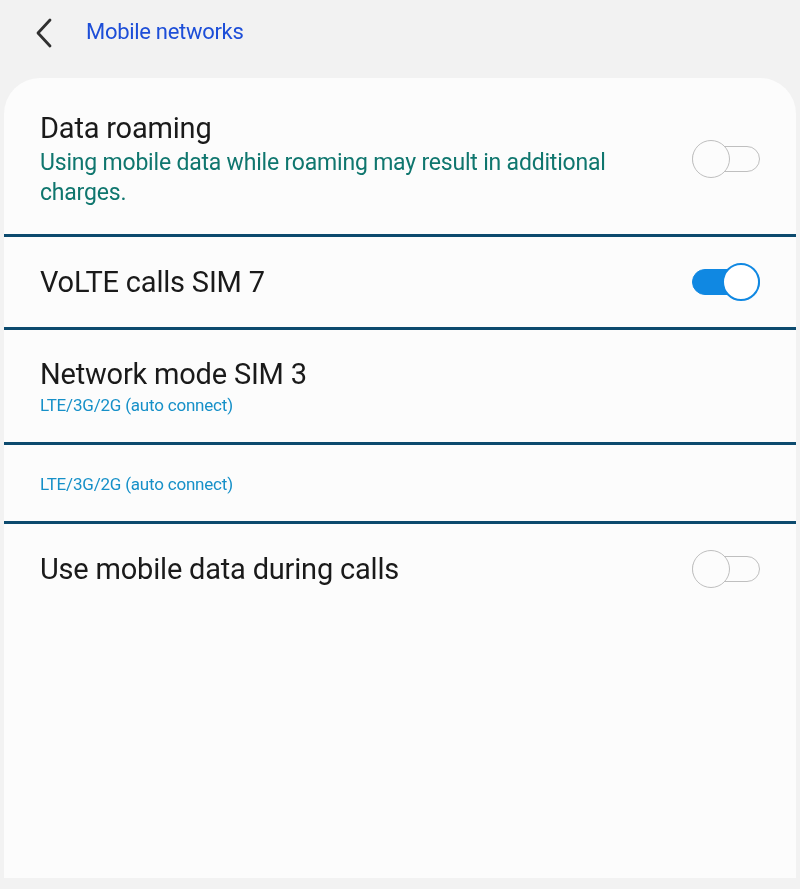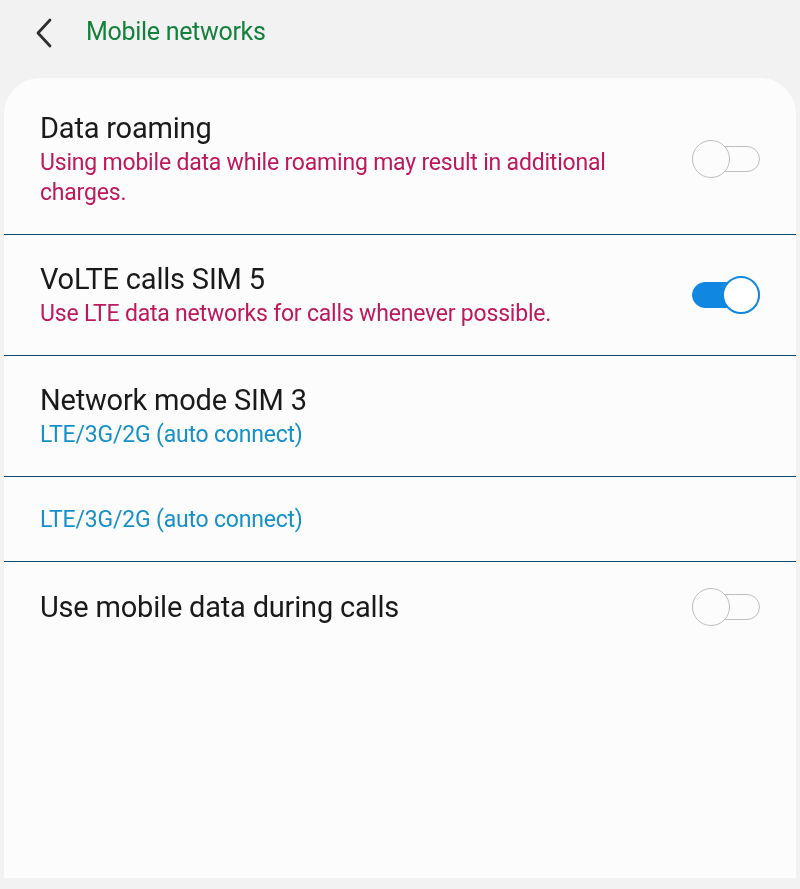--- a/index.html
+++ b/index.html
@@ -17,57 +17,57 @@
     gap: 26px;
   }
   .back-icon {
     width: 30px; height: 30px;
     display: flex; align-items: center; justify-content: center;
     cursor: pointer;
     margin-top: 4px;
   }
   .back-icon svg { width: 24px; height: 30px; }
   .title {
-    font-size: 25px;
+    font-size: 22px;
     font-weight: 400;
-    color: #15803d;
+    color: #1d4ed8;
     letter-spacing: -0.3px;
   }
   .card {
     background: #fcfcfc;
     border-radius: 36px 36px 0 0;
     margin: 0 4px 0 4px;
     padding-top: 6px;
     min-height: 800px;
   }
   .row {
     display: flex;
     align-items: center;
     padding: 26px 36px 26px 36px;
-    border-bottom: 1px solid #0c4a6e;
+    border-bottom: 3px solid #0c4a6e;
     gap: 20px;
   }
   .row:last-child { border-bottom: none; justify-content: center; }
   .row-text { flex: 1; min-width: 0; }
   .row-title {
     font-size: 29px;
     font-weight: 400;
     color: #1a1a1a;
     line-height: 1.25;
     letter-spacing: -0.2px;
   }
   .row-desc {
     font-size: 23px;
-    color: #be185d;
+    color: #0f766e;
     line-height: 1.3;
     margin-top: 2px;
     letter-spacing: -0.2px;
   }
   .row-value {
-    font-size: 23px;
+    font-size: 17px;
     color: #1690c8;
     line-height: 1.3;
     margin-top: 2px;
     letter-spacing: -0.2px;
   }
   
   .toggle {
     position: relative;
     width: 68px;
     height: 38px;
@@ -121,22 +121,21 @@
       <div class="row-desc">Using mobile data while roaming may result in additional charges.</div>
     </div>
     <div class="toggle">
       <div class="toggle-track"></div>
       <div class="toggle-thumb"></div>
     </div>
   </div>
 
   <div class="row">
     <div class="row-text">
-      <div class="row-title">VoLTE calls SIM 5</div>
-      <div class="row-desc">Use LTE data networks for calls whenever possible.</div>
+      <div class="row-title">VoLTE calls SIM 7</div>
     </div>
     <div class="toggle on">
       <div class="toggle-track"></div>
       <div class="toggle-thumb"></div>
     </div>
   </div>
 
   <div class="row">
     <div class="row-text">
       <div class="row-title">Network mode SIM 3</div>

